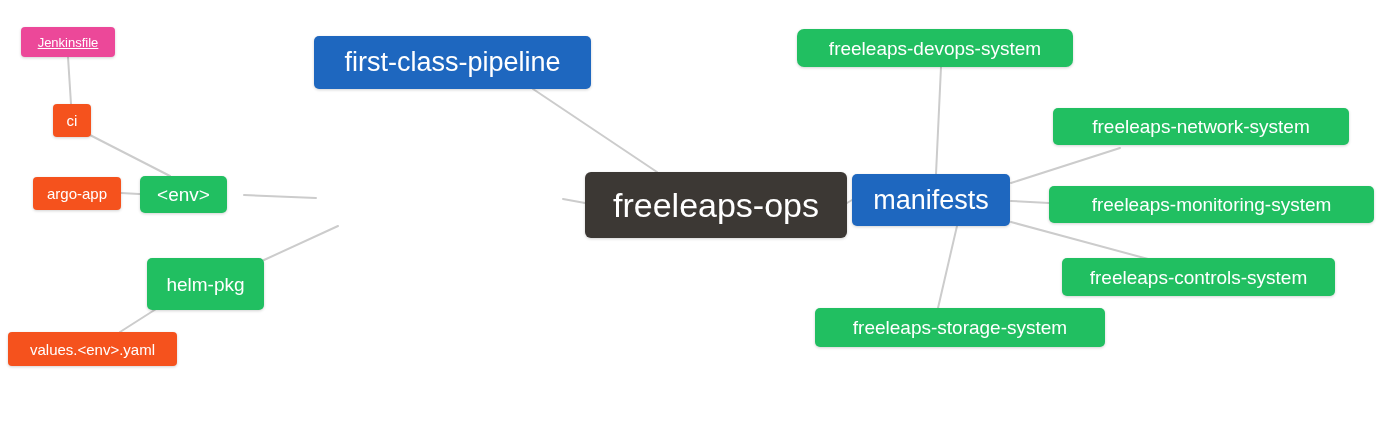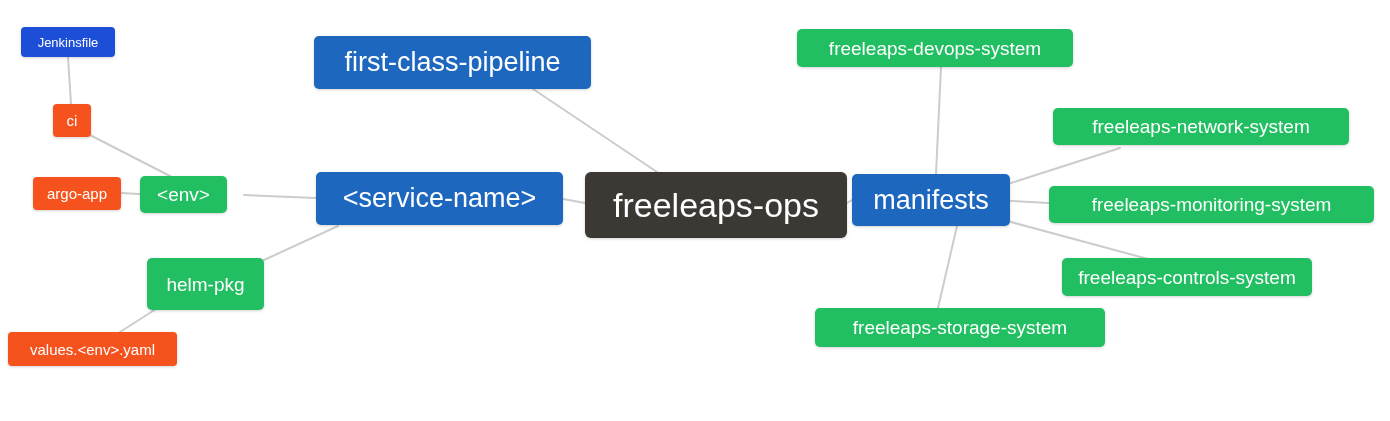--- a/index.html
+++ b/index.html
@@ -11,21 +11,21 @@
   #edges line{stroke:#cccccc;stroke-width:2;stroke-linecap:round;}
   .node{
     position:absolute;display:flex;align-items:center;justify-content:center;
     color:#ffffff;border-radius:5px;white-space:nowrap;cursor:default;
     box-shadow:0 1px 3px rgba(0,0,0,0.18);line-height:1;
   }
   .root{background:#3C3834;font-size:34px;border-radius:6px;}
   .lvl1{background:#1E67BF;font-size:27px;}
   .lvl2{background:#21BF61;font-size:19px;}
   .lvl3{background:#F5521D;font-size:15px;border-radius:4px;}
-  .lvl4{background:#1d4ed8;font-size:13px;border-radius:4px;}
+  .lvl4{background:#ec4899;font-size:13px;border-radius:4px;text-decoration:underline;}
 </style>
 </head>
 <body>
 
 <div id="stage">
 
   <svg id="edges" viewBox="0 0 1390 421">
       <line x1="68" y1="57" x2="71" y2="104"></line>
       <line x1="86" y1="133" x2="170" y2="176"></line>
       <line x1="121" y1="193" x2="157" y2="195"></line>
@@ -39,35 +39,34 @@
       <line x1="1011" y1="183" x2="1120" y2="148"></line>
       <line x1="1011" y1="201" x2="1049" y2="203"></line>
       <line x1="1011" y1="222" x2="1148" y2="259"></line>
       <line x1="957" y1="226" x2="938" y2="308"></line>
     </svg>
 
   <div class="node root" style="left:585px;top:172px;width:262px;height:66px;">freeleaps-ops</div>
 
   <div class="node lvl1" style="left:314px;top:36px;width:277px;height:53px;">first-class-pipeline</div>
 
-  <div class="node lvl1" style="left:316px;top:172px;width:247px;height:53px;">&lt;service-name&gt;</div>
 
   <div class="node lvl1" style="left:852px;top:174px;width:158px;height:52px;">manifests</div>
 
   <div class="node lvl2" style="left:140px;top:176px;width:87px;height:37px;">&lt;env&gt;</div>
 
   <div class="node lvl2" style="left:147px;top:258px;width:117px;height:52px;">helm-pkg</div>
 
-  <div class="node lvl2" style="left:797px;top:29px;width:276px;height:38px;">freeleaps-devops-system</div>
+  <div class="node lvl2" style="left:797px;top:29px;width:276px;height:38px;border-radius:7px;">freeleaps-devops-system</div>
 
   <div class="node lvl2" style="left:1053px;top:108px;width:296px;height:37px;">freeleaps-network-system</div>
 
   <div class="node lvl2" style="left:1049px;top:186px;width:325px;height:37px;">freeleaps-monitoring-system</div>
 
-  <div class="node lvl2" style="left:1062px;top:258px;width:250px;height:38px;">freeleaps-controls-system</div>
+  <div class="node lvl2" style="left:1062px;top:258px;width:273px;height:38px;">freeleaps-controls-system</div>
 
   <div class="node lvl2" style="left:815px;top:308px;width:290px;height:39px;">freeleaps-storage-system</div>
 
   <div class="node lvl3" style="left:53px;top:104px;width:38px;height:33px;">ci</div>
 
   <div class="node lvl3" style="left:33px;top:177px;width:88px;height:33px;">argo-app</div>
 
   <div class="node lvl3" style="left:8px;top:332px;width:169px;height:34px;">values.&lt;env&gt;.yaml</div>
 
   <div class="node lvl4" style="left:21px;top:27px;width:94px;height:30px;">Jenkinsfile</div>

